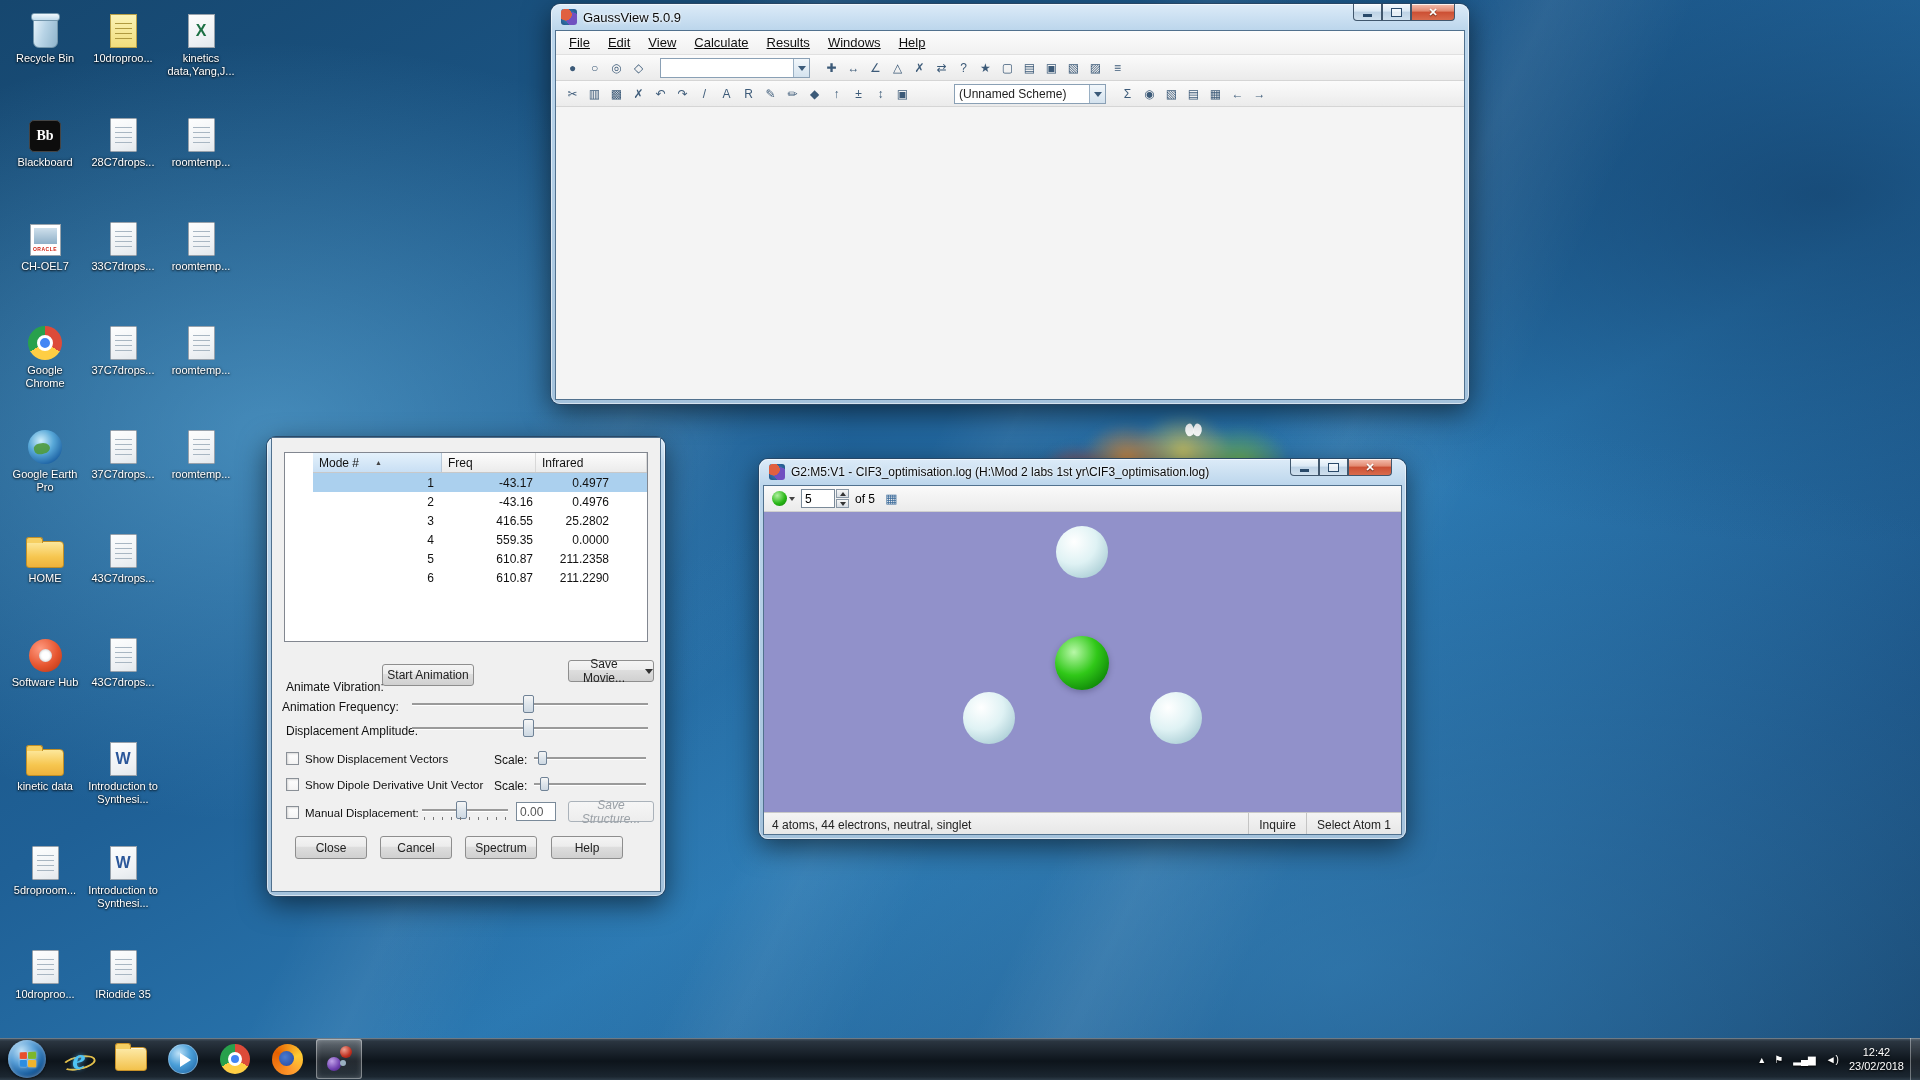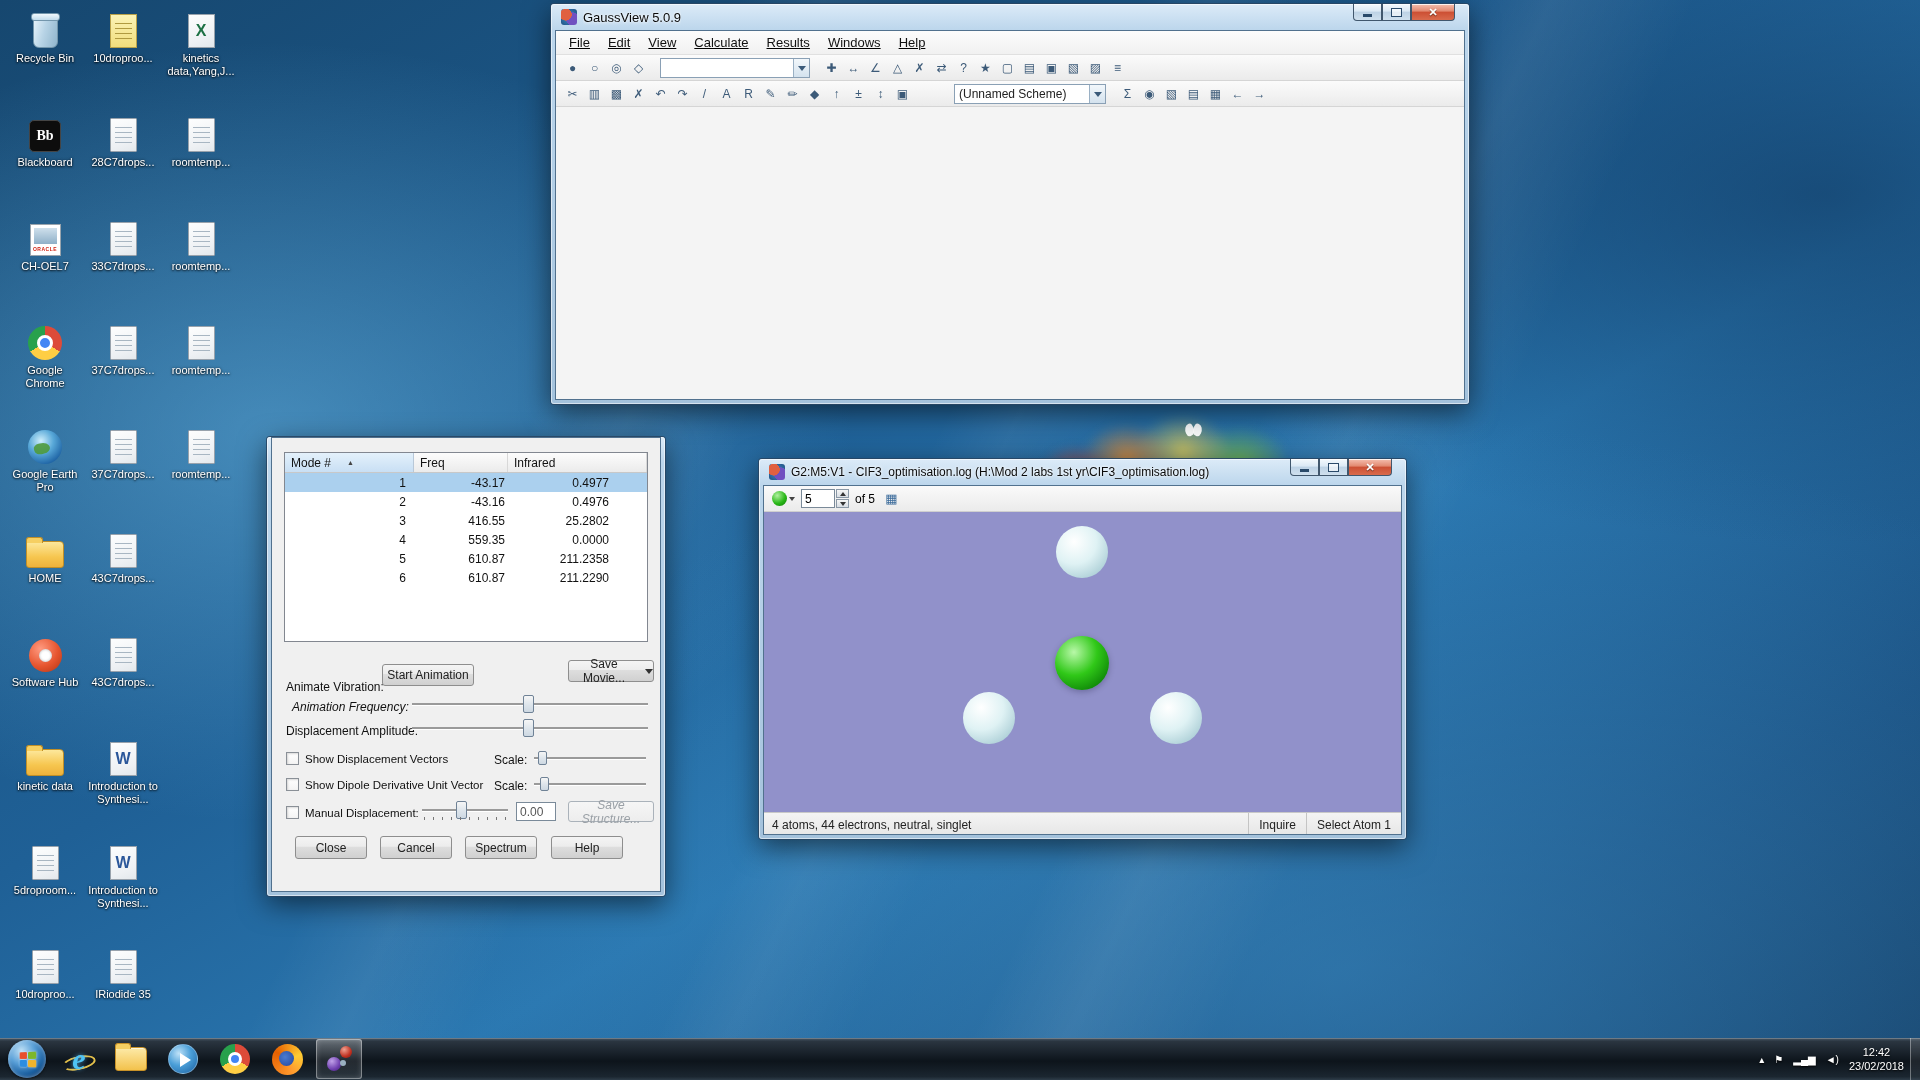--- a/index.html
+++ b/index.html
@@ -78,21 +78,21 @@
   .t-oracle-icon::before { content:""; position:absolute; left:3px; right:3px; top:3px; height:16px;
     background:linear-gradient(#cfe0ec,#8fb0c8); }
   .t-oracle-icon::after { content:"ORACLE"; position:absolute; bottom:3px; left:0; right:0; text-align:center;
     color:#d02010; font-size:5px; font-weight:bold; letter-spacing:.5px; }
   .t-software-hub-icon { width:33px; height:33px; border-radius:50%;
     background:radial-gradient(circle at 35% 30%, #ff9a80, #e6552f 55%, #b23312); }
   .t-software-hub-icon::after { content:""; position:absolute; inset:10px; background:#fff; border-radius:50%;
     box-shadow:inset 0 0 3px rgba(0,0,0,.3); }
 
   
-  .aero-win { position:absolute; border-radius:3px; padding:0 4px 4px;
+  .aero-win { position:absolute; border-radius:9px; padding:0 4px 4px;
     background:linear-gradient(180deg,#dcebf8,#bcd6ec 26px,#a4c2dc);
     box-shadow:0 0 0 1px rgba(40,70,100,.9), 0 8px 28px rgba(0,0,0,.55), inset 0 0 0 1px rgba(255,255,255,.55); }
   .aero-title { position:relative; display:flex; align-items:center; gap:6px; height:26px; padding:0 120px 0 6px;
     font-size:13px; color:#0a0a0a; text-shadow:0 0 3px #fff, 0 0 6px rgba(255,255,255,.85); }
   .t-text { white-space:nowrap; overflow:hidden; }
   .win-ico { width:16px; height:16px; border-radius:3px; flex:0 0 auto;
     background:radial-gradient(circle at 30% 35%, #e06040 0 38%, transparent 40%),
                radial-gradient(circle at 72% 62%, #7050c0 0 42%, transparent 44%),
                radial-gradient(circle at 50% 50%, #4090d0, #205080); }
   .caps { position:absolute; top:0; right:10px; display:flex; }
@@ -127,37 +127,37 @@
   .combo-dd { width:16px; height:100%; border-left:1px solid #9ab0c4;
     background:linear-gradient(#f2f7fb,#d4e2ee); display:flex; align-items:center; justify-content:center; }
   .combo-dd::after { content:""; border:4px solid transparent; border-top:5px solid #3a5a7a; margin-top:5px; }
   .frag-combo { width:150px; height:20px; margin:0 10px; }
   .scheme-combo { width:152px; height:20px; margin:0 10px 0 40px; }
   .client { height:294px; background:#f4f4f4; }
 
   
   .vib-body { position:relative; width:100%; height:100%; background:#f0f0f0; font-size:12px; color:#111; }
   .vib-table { position:absolute; left:12px; top:14px; width:364px; height:190px; background:#fff;
-    border:1px solid #828790; }
+    border:1px solid #828790;padding-left:28px; }
   .vib-head { display:grid; grid-template-columns:129px 94px 1fr; height:20px;
     border-bottom:1px solid #c8c8c8; }
   .vib-head .h { display:flex; align-items:center; padding-left:6px; font-size:12px;
     background:linear-gradient(#fcfcfc,#ebebeb); border-right:1px solid #d8d8d8; }
   .vib-head .h1 { background:linear-gradient(#e4f1fb,#c8dff4); border-right:1px solid #b8c8d8; }
   .vib-head .h1::after { content:"▲"; font-size:7px; color:#444; margin-left:16px; }
   .vib-row { display:grid; grid-template-columns:129px 94px 1fr; height:19px; align-items:center; }
   .vib-row span { text-align:right; }
   .vib-row .c1 { padding-right:8px; }
   .vib-row .c2 { padding-right:3px; }
   .vib-row .c3 { padding-right:38px; }
   .vib-row.t-selected { background:#abd0ee; }
 
   .vc { position:absolute; font-size:12px; color:#111; white-space:nowrap; }
   .p-animate { left:14px; top:208px;margin-top:34px; }
-  .p-freql { left:20px; top:262px;font-style:italic; }
+  .p-freql { left:10px; top:262px; }
   .p-ampl  { left:14px; top:286px; }
   .p-cb1l { left:33px; top:315px; font-size:11.5px; }
   .p-cb2l { left:33px; top:341px; font-size:11.5px; }
   .p-cb3l { left:33px; top:369px; font-size:11.5px; }
   .p-sc1 { left:222px; top:315px; } .p-sc2 { left:222px; top:341px; }
 
   .w7btn { position:absolute; display:flex; align-items:center; justify-content:center;
     background:linear-gradient(#f4f4f4,#ececec 45%,#dedede 46%,#d0d0d0);
     border:1px solid #8e8e8e; border-radius:3px; font-size:12px; color:#222; }
   .b-start { left:110px; top:226px; width:92px; height:22px; }

